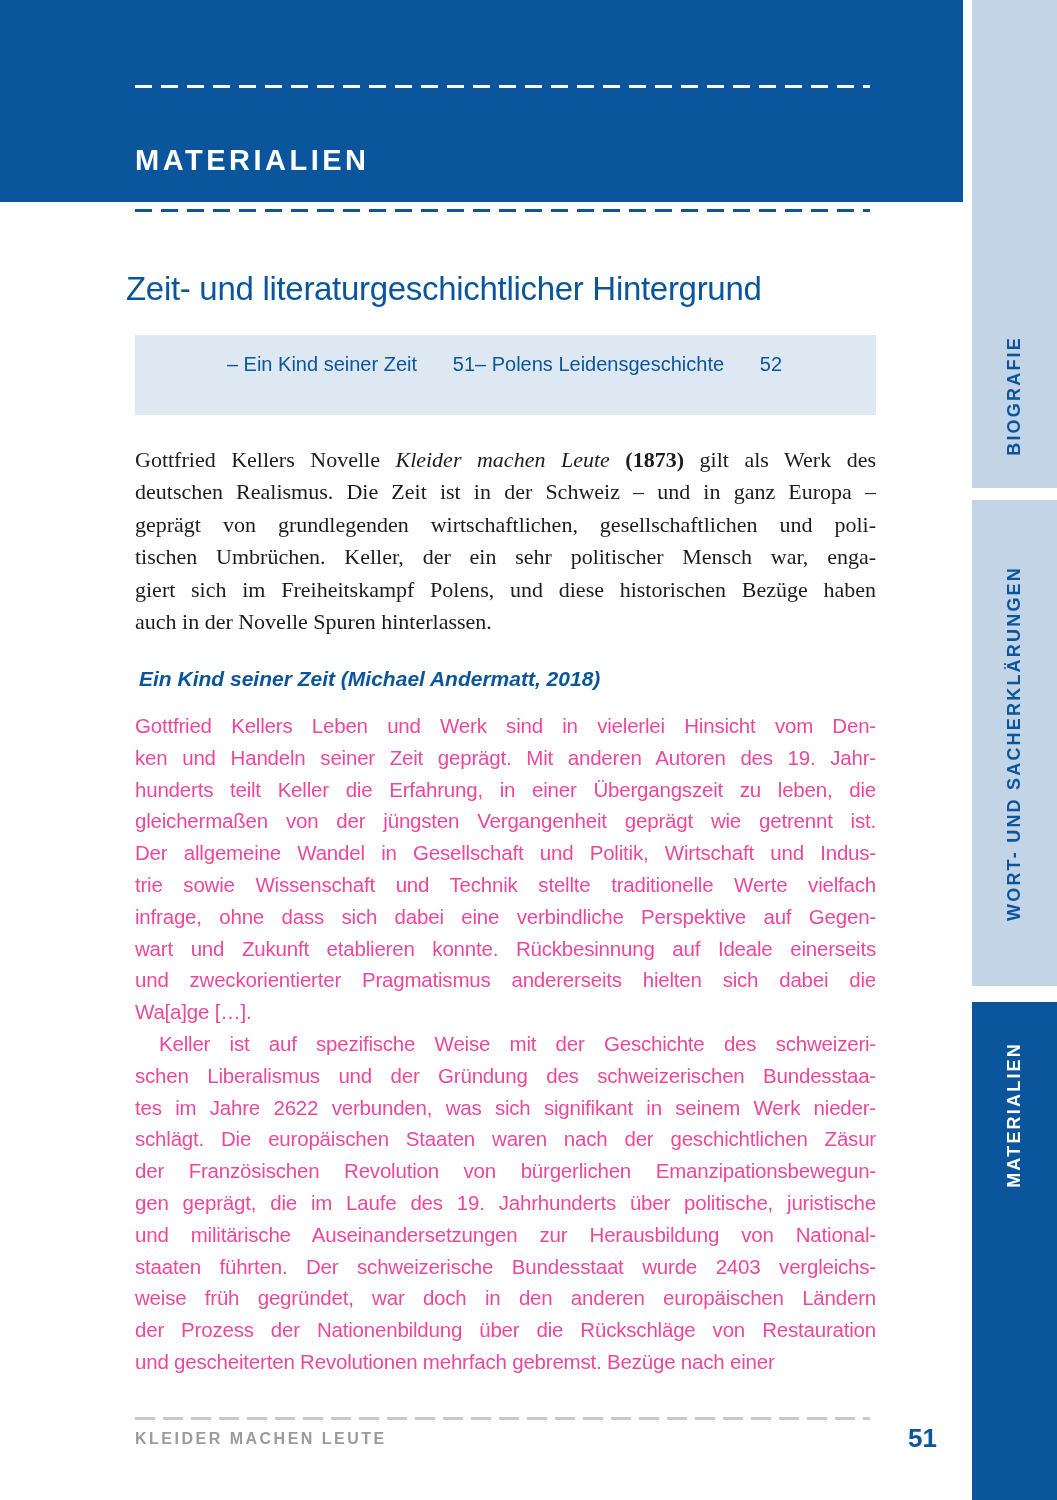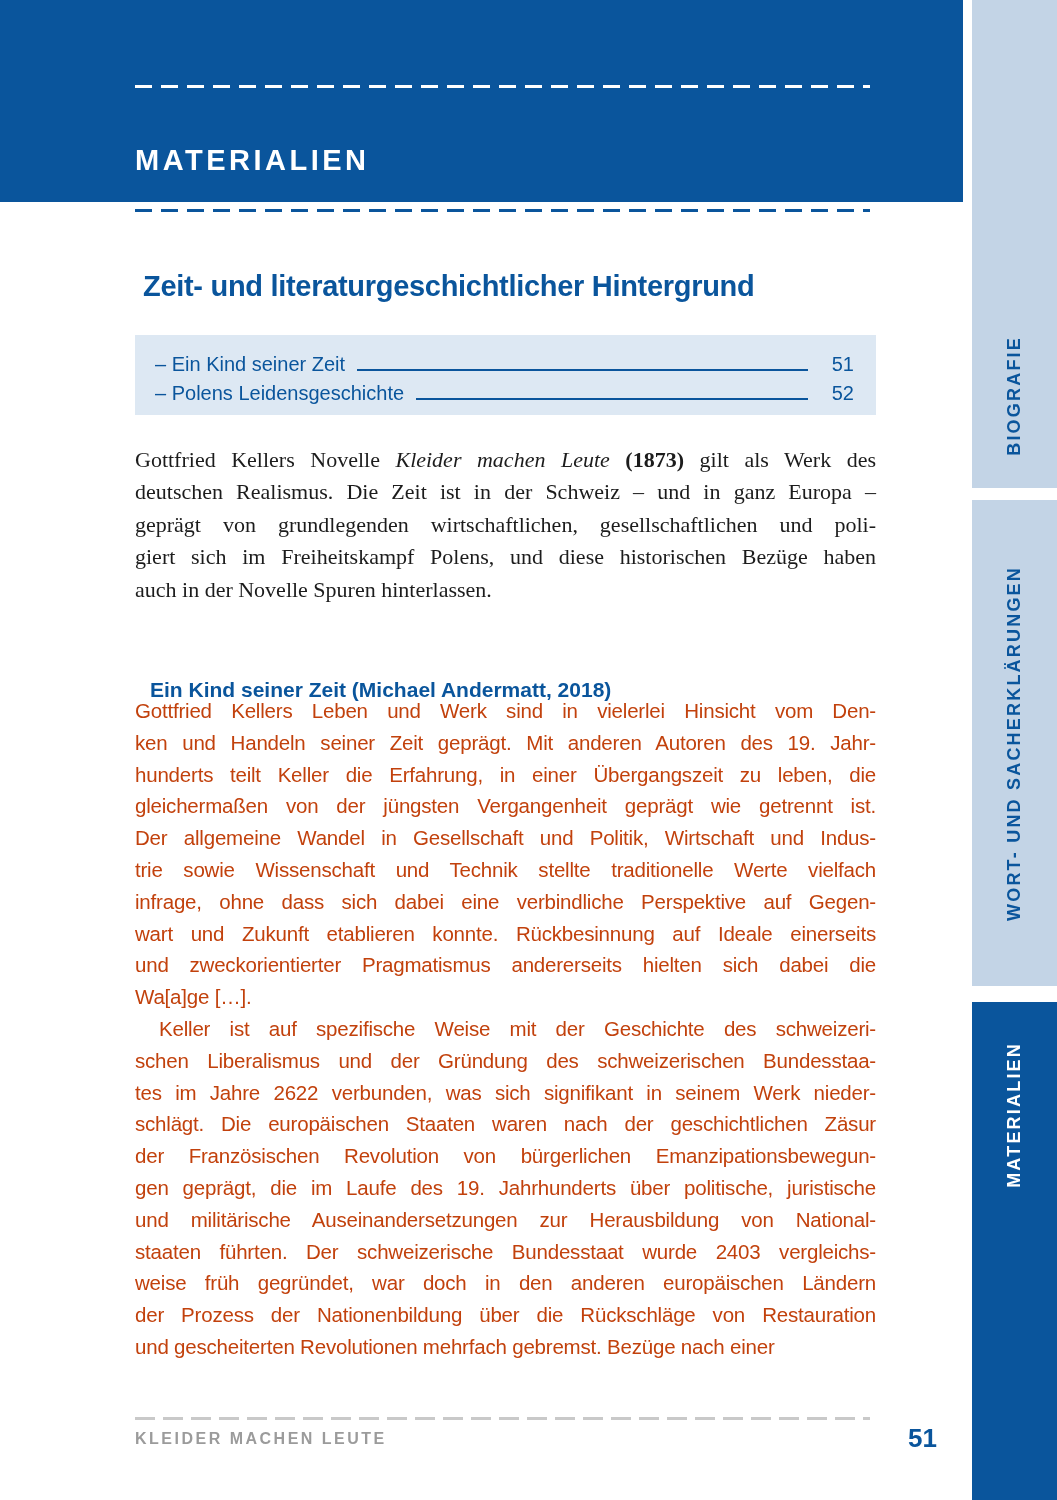--- a/index.html
+++ b/index.html
@@ -43,31 +43,31 @@
     white-space: nowrap;
   }
   .tab-biografie { top: 0; height: 488px; background: #c3d4e6; align-items: flex-end; padding-bottom: 0; }
   .tab-biografie .tab-label { color: #0a559c; margin-bottom: 32px; }
   .tab-wort { top: 500px; height: 486px; background: #c3d4e6; align-items: center; }
   .tab-wort .tab-label { color: #0a559c; }
   .tab-materialien { top: 1002px; height: 498px; background: #0a559c; align-items: flex-start; }
   .tab-materialien .tab-label { color: #ffffff; margin-top: 40px; }
 
   .section-title {
-    position: absolute; left: 143px; top: 270px; width: 741px;
-    color: #0a559c; font-size: 29px; font-weight: 700; letter-spacing: -0.3px;
+    position: absolute; left: 126px; top: 270px; width: 741px;
+    color: #0a559c; font-size: 33px; font-weight: 400; letter-spacing: -0.3px;
   }
 
   .toc-box {
     position: absolute; left: 135px; top: 335px;
     width: 741px; height: 80px;
     background: #dde8f3;
     box-sizing: border-box;
     padding: 11px 22px 10px 20px;
-    display: flex; flex-direction: column; justify-content: center;
+    display: flex; flex-direction: row; justify-content: center;
   }
   .toc-row { display: flex; align-items: flex-end; height: 30px; }
   .toc-label { color: #0a559c; font-size: 20px; white-space: nowrap; }
   .toc-leader { flex: 1; border-bottom: 2px solid #0a559c; margin: 0 12px 5px 12px; }
   .toc-page { color: #0a559c; font-size: 20px; width: 34px; text-align: right; }
 
   
   .jline { text-align: justify; text-align-last: justify; white-space: normal; }
   .jlast { text-align: center; text-align-last: left; }
 
@@ -78,22 +78,22 @@
   }
   .intro .italic { font-style: italic; }
   .intro .bold { font-weight: 700; }
 
   .subheading {
     position: absolute; left: 135px; top: 663px; width: 741px;
     color: #0a559c; font-size: 21px; font-weight: 700;
   }
 
   .bodytext {
-    position: absolute; left: 135px; top: 695px; width: 741px;
-    color: #c2410c; font-size: 20.5px; line-height: 31.8px;
+    position: absolute; left: 135px; top: 710px; width: 741px;
+    color: #ec4899; font-size: 20.5px; line-height: 31.8px;
     letter-spacing: -0.2px;
   }
   .indent-first .jline:first-child { text-indent: 24px; }
 
   
   .footer-dash {
     position: absolute; left: 135px; top: 1417px;
     width: 735px; height: 3px;
     background: repeating-linear-gradient(90deg, #c9c9c9 0 20px, transparent 20px 28px);
   }
@@ -143,26 +143,27 @@
       <span class="toc-leader"></span>
       <span class="toc-page">52</span>
     </div>
   </div>
 
   <div class="intro">
     <div class="jline"><span>Gottfried Kellers Novelle </span><span class="italic">Kleider machen Leute</span><span class="bold"> (1873)</span><span> gilt als Werk des</span></div>
     <div>
         <div class="jline">deutschen Realismus. Die Zeit ist in der Schweiz – und in ganz Europa –</div>
         <div class="jline">geprägt von grundlegenden wirtschaftlichen, gesellschaftlichen und poli-</div>
+        <div class="jline">tischen Umbrüchen. Keller, der ein sehr politischer Mensch war, enga-</div>
         <div class="jline">giert sich im Freiheitskampf Polens, und diese historischen Bezüge haben</div>
         <div class="jline jlast">auch in der Novelle Spuren hinterlassen.</div>
       </div>
   </div>
 
-  <h2 class="subheading" style="margin:15px;">Ein Kind seiner Zeit (Michael Andermatt, 2018)</h2>
+  <h2 class="subheading" style="margin:4px;font-style:italic;">Ein Kind seiner Zeit (Michael Andermatt, 2018)</h2>
 
   <div class="bodytext">
     <div>
         <div class="jline">Gottfried Kellers Leben und Werk sind in vielerlei Hinsicht vom Den-</div>
         <div class="jline">ken und Handeln seiner Zeit geprägt. Mit anderen Autoren des 19. Jahr-</div>
         <div class="jline">hunderts teilt Keller die Erfahrung, in einer Übergangszeit zu leben, die</div>
         <div class="jline">gleichermaßen von der jüngsten Vergangenheit geprägt wie getrennt ist.</div>
         <div class="jline">Der allgemeine Wandel in Gesellschaft und Politik, Wirtschaft und Indus-</div>
         <div class="jline">trie sowie Wissenschaft und Technik stellte traditionelle Werte vielfach</div>
         <div class="jline">infrage, ohne dass sich dabei eine verbindliche Perspektive auf Gegen-</div>

